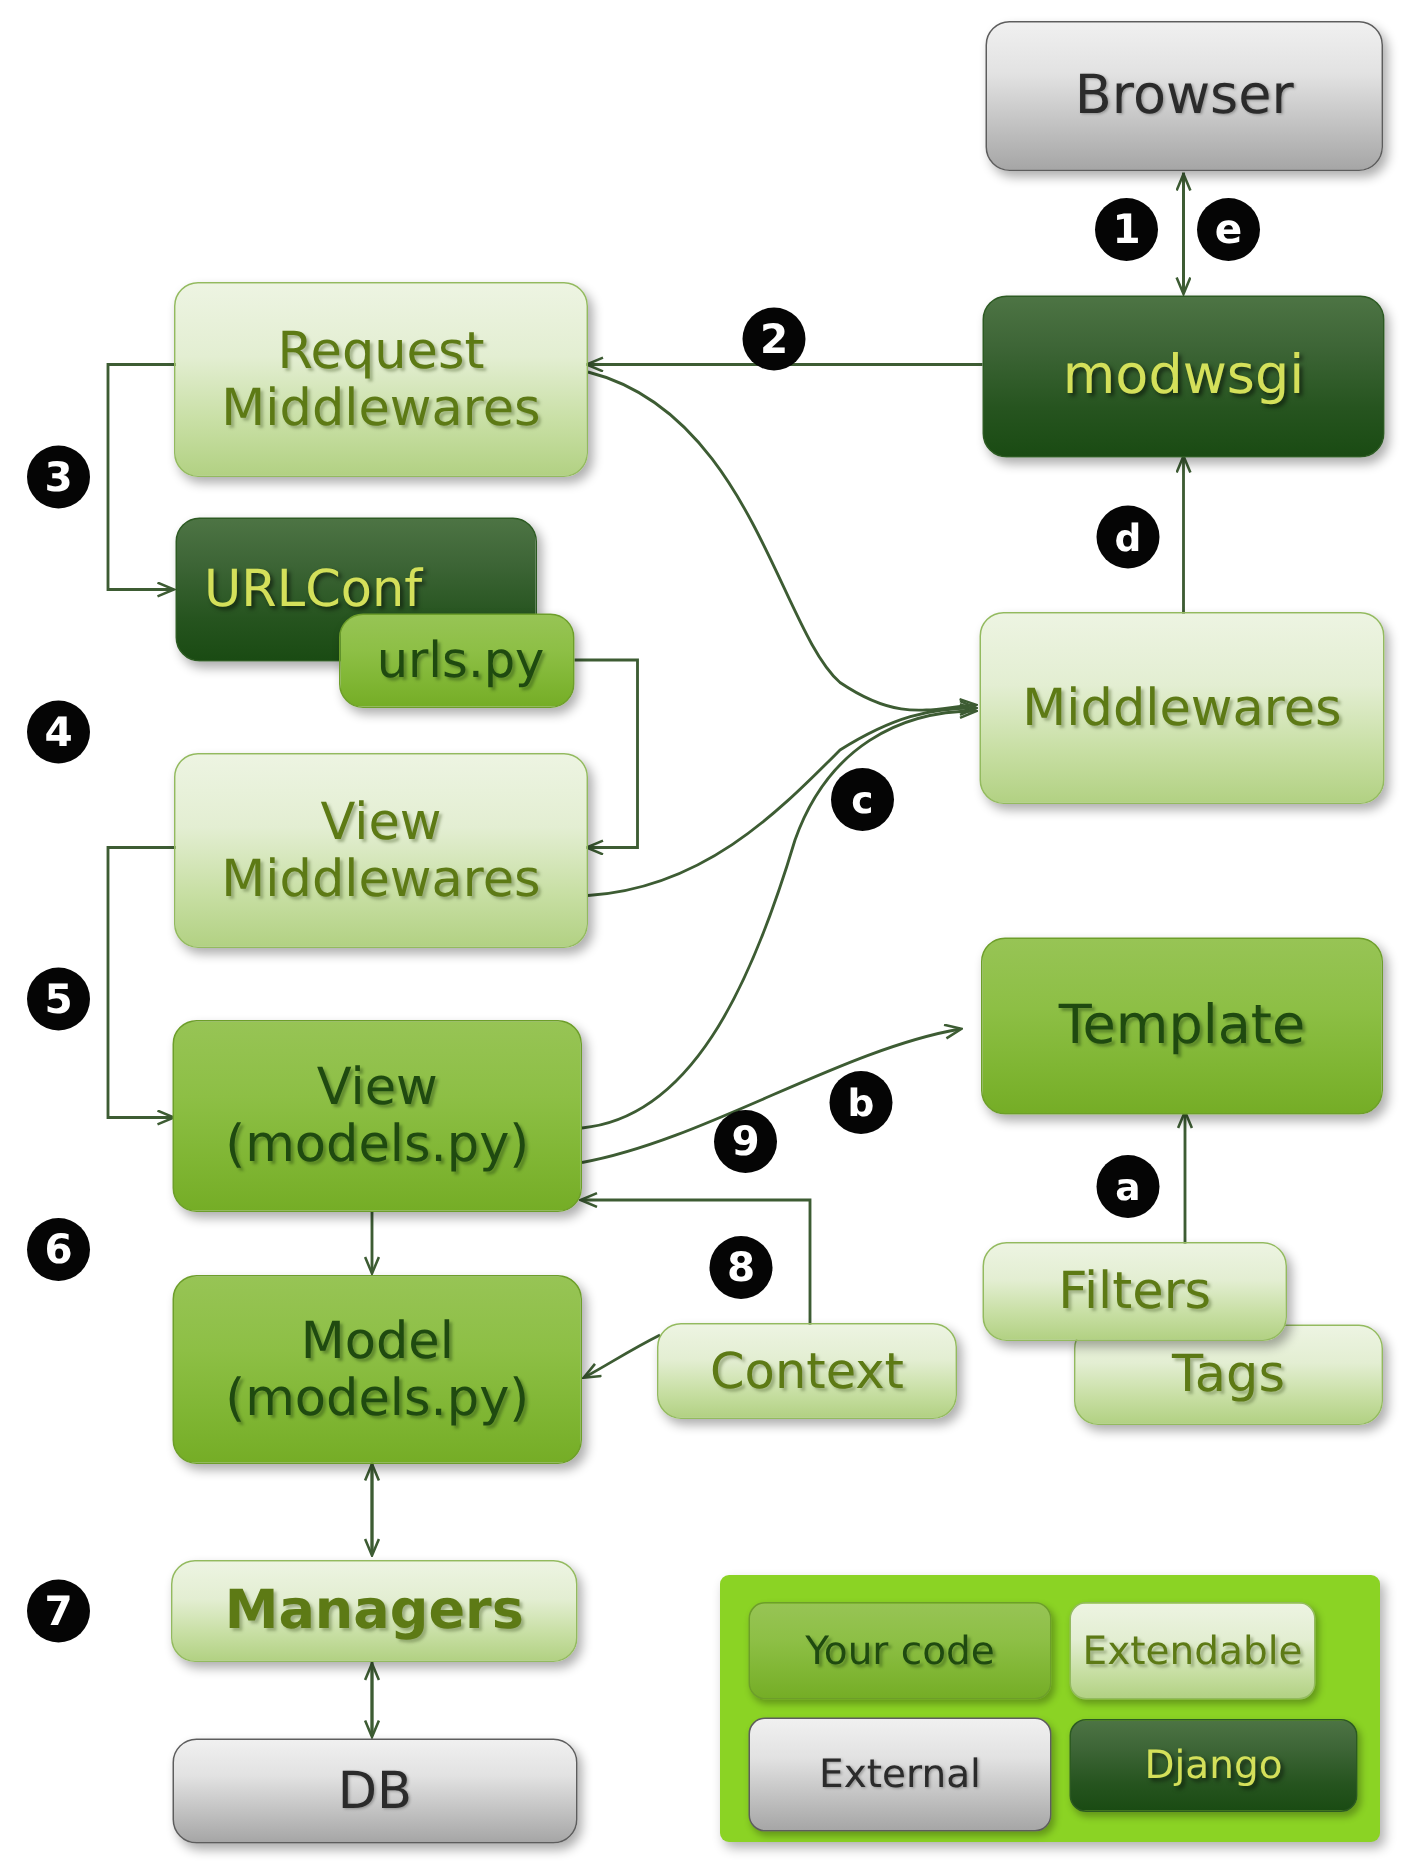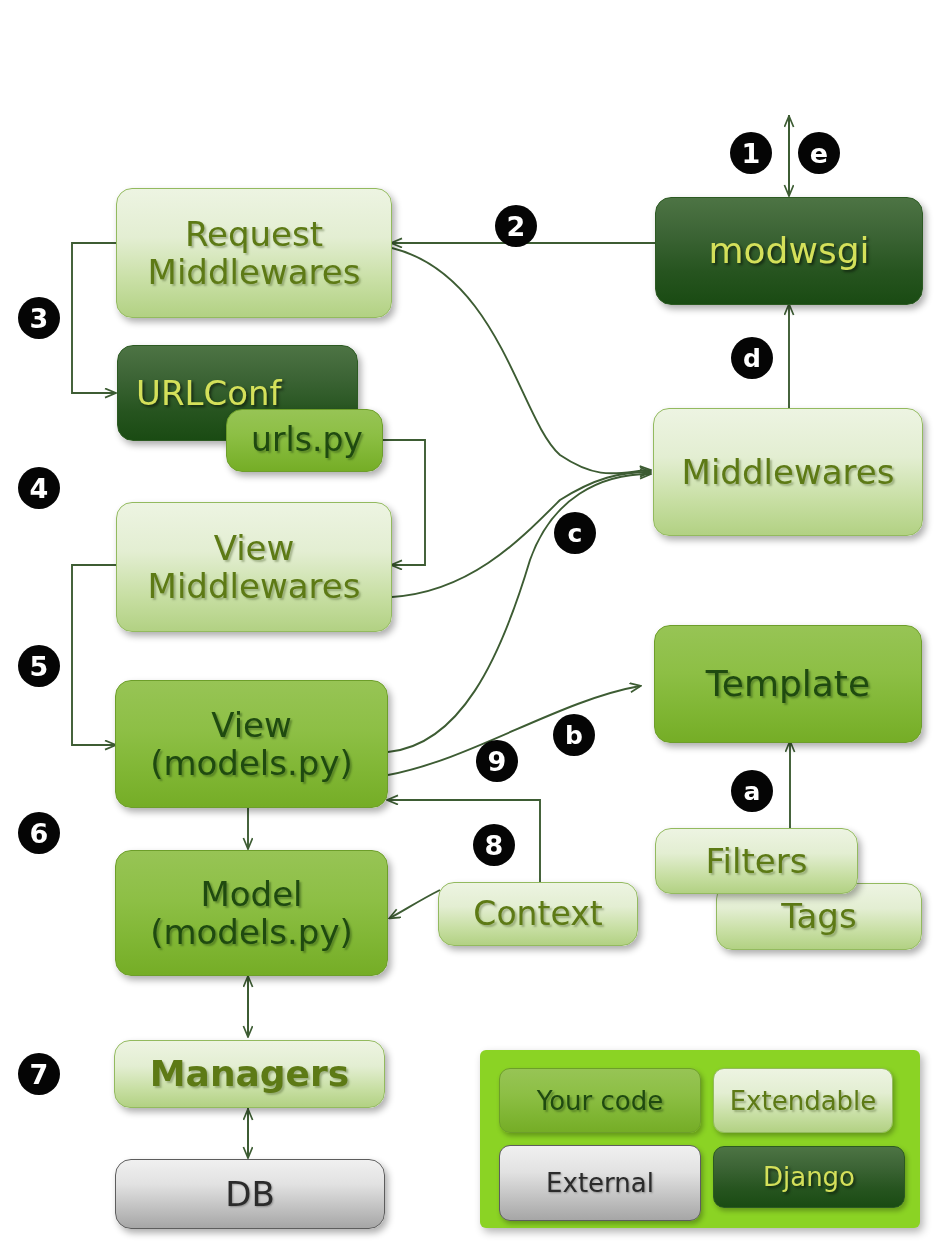--- a/index.html
+++ b/index.html
@@ -152,20 +152,23 @@
       <path d="M388,775 C470,760 560,700 640,686" marker-end="url(#ah)"></path>
 
       <path d="M790,842 L790,742" marker-end="url(#ah)"></path>
 
       <path d="M540,885 L540,800 L388,800" marker-end="url(#ah)"></path>
 
       <path d="M440,890 C420,900 405,910 390,918" marker-end="url(#ah)"></path>
     </g>
   </svg>
 
+  <div class="node t-external" style="left:657px; top:14px; width:265px; height:100px; font-size:36px;">
+    <span class="lbl">Browser</span>
+  </div>
 
   <div class="node t-django" style="left:655px; top:197px; width:268px; height:108px; font-size:36px;">
     <span class="lbl">modwsgi</span>
   </div>
 
   <div class="node t-extendable" style="left:116px; top:188px; width:276px; height:130px; font-size:34px; flex-direction:column;">
     <span class="lbl">Request</span>
     <span class="lbl">Middlewares</span>
   </div>
 
@@ -260,21 +263,21 @@
     <span>c</span>
   </div>
   <div class="badge small" style="left:731px; top:337px;">
     <span>d</span>
   </div>
 
   <div id="legend">
     <div class="lnode t-yourcode" style="left:19px; top:18px; width:202px; height:65px;">
       <span>Your code</span>
     </div>
-    <div class="lnode t-extendable" style="left:233px; top:18px; width:180px; height:65px;">
+    <div class="lnode t-extendable" style="left:233px; top:18px; width:164px; height:65px;">
       <span>Extendable</span>
     </div>
     <div class="lnode t-external" style="left:19px; top:95px; width:202px; height:76px;">
       <span>External</span>
     </div>
     <div class="lnode t-django" style="left:233px; top:96px; width:192px; height:62px;">
       <span>Django</span>
     </div>
   </div>
 

